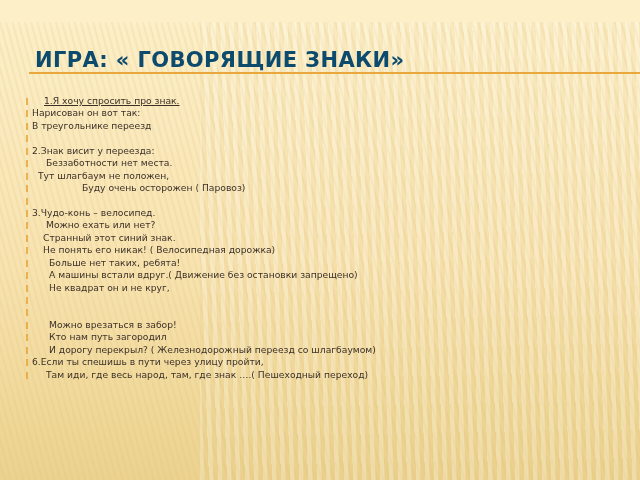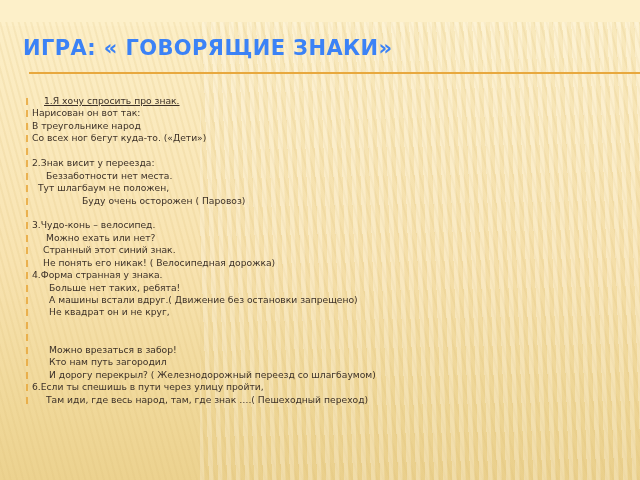--- a/index.html
+++ b/index.html
@@ -37,26 +37,26 @@
     }
     .top-band {
       position: absolute;
       left: 0; top: 0; right: 0; height: 26px;
       background: #fdf0c9;
     }
     .title {
       position: absolute;
       left: 23px;
       top: 36px;
-      margin: 0;
+      margin: 12px;
       font-family: "DejaVu Sans", sans-serif;
       font-weight: bold;
       font-size: 21px;
       letter-spacing: 0.4px;
-      color: #3b82f6;
+      color: #0c4a6e;
       white-space: nowrap;
     }
     .rule {
       position: absolute;
       left: 29px;
       top: 72px;
       right: 0;
       height: 2px;
       background: #e8a83e;
     }
@@ -95,33 +95,31 @@
 <div class="top-band"></div>
 <div class="stripes"></div>
 <div class="stripes-right"></div>
 
 <h1 class="title">ИГРА: « ГОВОРЯЩИЕ ЗНАКИ»</h1>
 <div class="rule"></div>
 
 <div class="content" id="content">
   <div class="line"><span class="bullet"></span><span class="text" style="left: 18px; text-decoration: underline;">1.Я хочу спросить про знак.</span></div>
   <div class="line"><span class="bullet"></span><span class="text" style="left: 6px;">Нарисован он вот так:</span></div>
-  <div class="line"><span class="bullet"></span><span class="text" style="left: 6px;">В треугольнике народ</span></div>
-  <div class="line"><span class="bullet"></span><span class="text" style="left: 6px;">Со всех ног бегут куда-то. («Дети»)</span></div>
+  <div class="line"><span class="bullet"></span><span class="text" style="left: 6px;">В треугольнике переезд</span></div>
   <div class="line"><span class="bullet"></span><span class="text" style="left: 6px;"></span></div>
   <div class="line"><span class="bullet"></span><span class="text" style="left: 6px;">2.Знак висит у переезда:</span></div>
   <div class="line"><span class="bullet"></span><span class="text" style="left: 12px; padding-left: 8px;">Беззаботности нет места.</span></div>
   <div class="line"><span class="bullet"></span><span class="text" style="left: 12px;">Тут шлагбаум не положен,</span></div>
   <div class="line"><span class="bullet"></span><span class="text" style="left: 12px; padding-left: 44px;">Буду очень осторожен ( Паровоз)</span></div>
   <div class="line"><span class="bullet"></span><span class="text" style="left: 6px;"></span></div>
   <div class="line"><span class="bullet"></span><span class="text" style="left: 6px;">3.Чудо-конь – велосипед.</span></div>
   <div class="line"><span class="bullet"></span><span class="text" style="left: 20px;">Можно ехать или нет?</span></div>
   <div class="line"><span class="bullet"></span><span class="text" style="left: 17px;">Странный этот синий знак.</span></div>
   <div class="line"><span class="bullet"></span><span class="text" style="left: 17px;">Не понять его никак! ( Велосипедная дорожка)</span></div>
-  <div class="line"><span class="bullet"></span><span class="text" style="left: 6px;">4.Форма странная у знака.</span></div>
   <div class="line"><span class="bullet"></span><span class="text" style="left: 23px;">Больше нет таких, ребята!</span></div>
   <div class="line"><span class="bullet"></span><span class="text" style="left: 23px;">А машины встали вдруг.( Движение без остановки запрещено)</span></div>
   <div class="line"><span class="bullet"></span><span class="text" style="left: 23px;">Не квадрат он и не круг,</span></div>
   <div class="line"><span class="bullet"></span><span class="text" style="left: 6px;"></span></div>
   <div class="line"><span class="bullet"></span></div>
   <div class="line"><span class="bullet"></span><span class="text" style="left: 23px;">Можно врезаться в забор!</span></div>
   <div class="line"><span class="bullet"></span><span class="text" style="left: 23px;">Кто нам путь загородил</span></div>
   <div class="line"><span class="bullet"></span><span class="text" style="left: 23px;">И дорогу перекрыл? ( Железнодорожный переезд со шлагбаумом)</span></div>
   <div class="line"><span class="bullet"></span><span class="text" style="left: 6px;">6.Если ты спешишь в пути через улицу пройти,</span></div>
   <div class="line"><span class="bullet"></span><span class="text" style="left: 20px;">Там иди, где весь народ, там, где знак ….( Пешеходный переход)</span></div>

